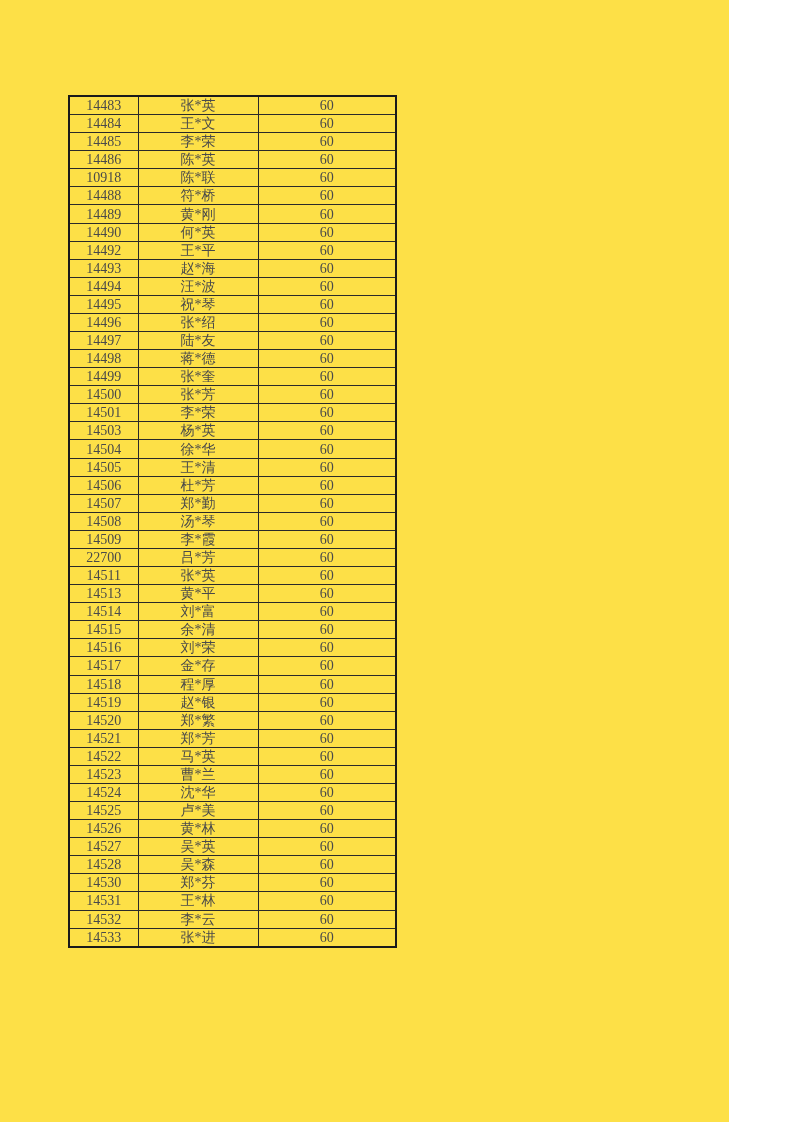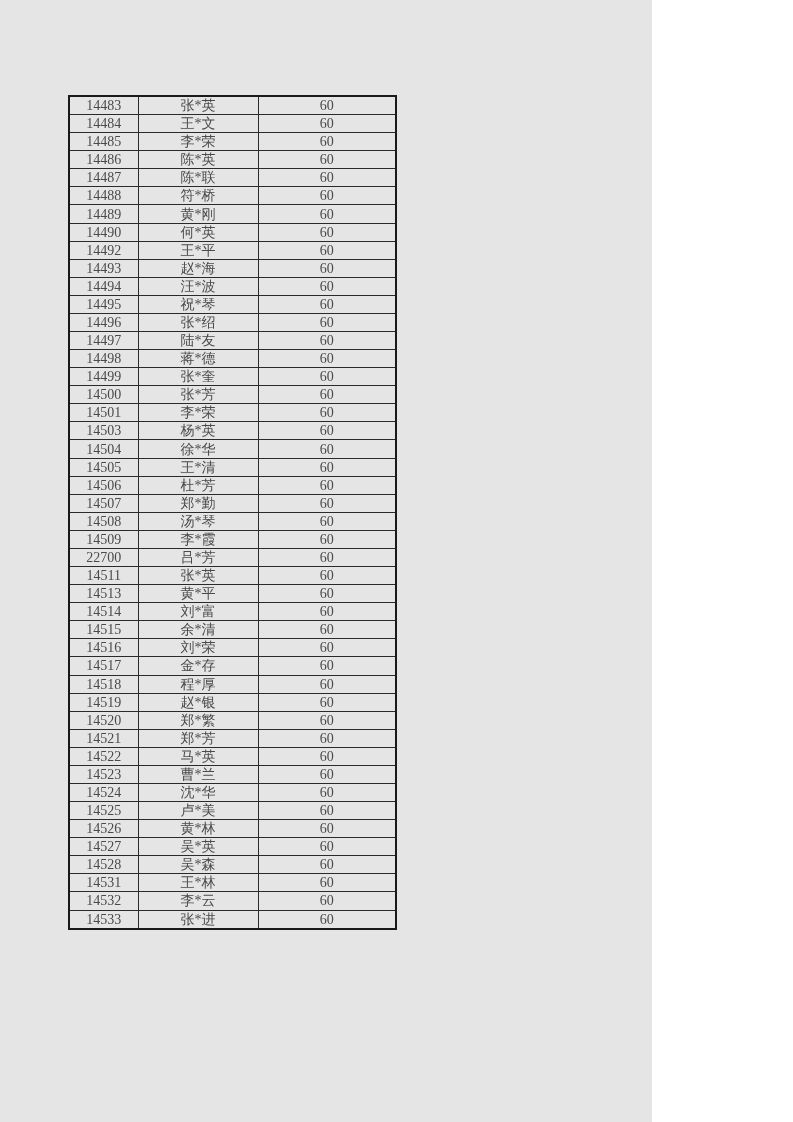--- a/index.html
+++ b/index.html
@@ -2,23 +2,23 @@
 <html><head>
 <meta charset="utf-8">
 <style>
   html, body {
     margin: 0;
     padding: 0;
     background: #ffffff;
   }
   .page {
     position: relative;
-    width: 652px;
+    width: 729px;
     height: 1122px;
-    background: #e5e5e5;
+    background: #fde047;
     overflow: hidden;
     font-family: "Liberation Serif", "DejaVu Serif", serif;
   }
   table.score-table {
     position: absolute;
     left: 68px;
     top: 95px;
     border-collapse: collapse;
     table-layout: fixed;
     width: 327px;
@@ -71,21 +71,21 @@
           <td>60</td>
         </tr>
 
         <tr>
           <td>14486</td>
           <td>陈*英</td>
           <td>60</td>
         </tr>
 
         <tr>
-          <td>14487</td>
+          <td>10918</td>
           <td>陈*联</td>
           <td>60</td>
         </tr>
 
         <tr>
           <td>14488</td>
           <td>符*桥</td>
           <td>60</td>
         </tr>
 
@@ -308,20 +308,25 @@
           <td>60</td>
         </tr>
 
         <tr>
           <td>14528</td>
           <td>吴*森</td>
           <td>60</td>
         </tr>
 
 
+        <tr>
+          <td>14530</td>
+          <td>郑*芬</td>
+          <td>60</td>
+        </tr>
 
         <tr>
           <td>14531</td>
           <td>王*林</td>
           <td>60</td>
         </tr>
 
         <tr>
           <td>14532</td>
           <td>李*云</td>

